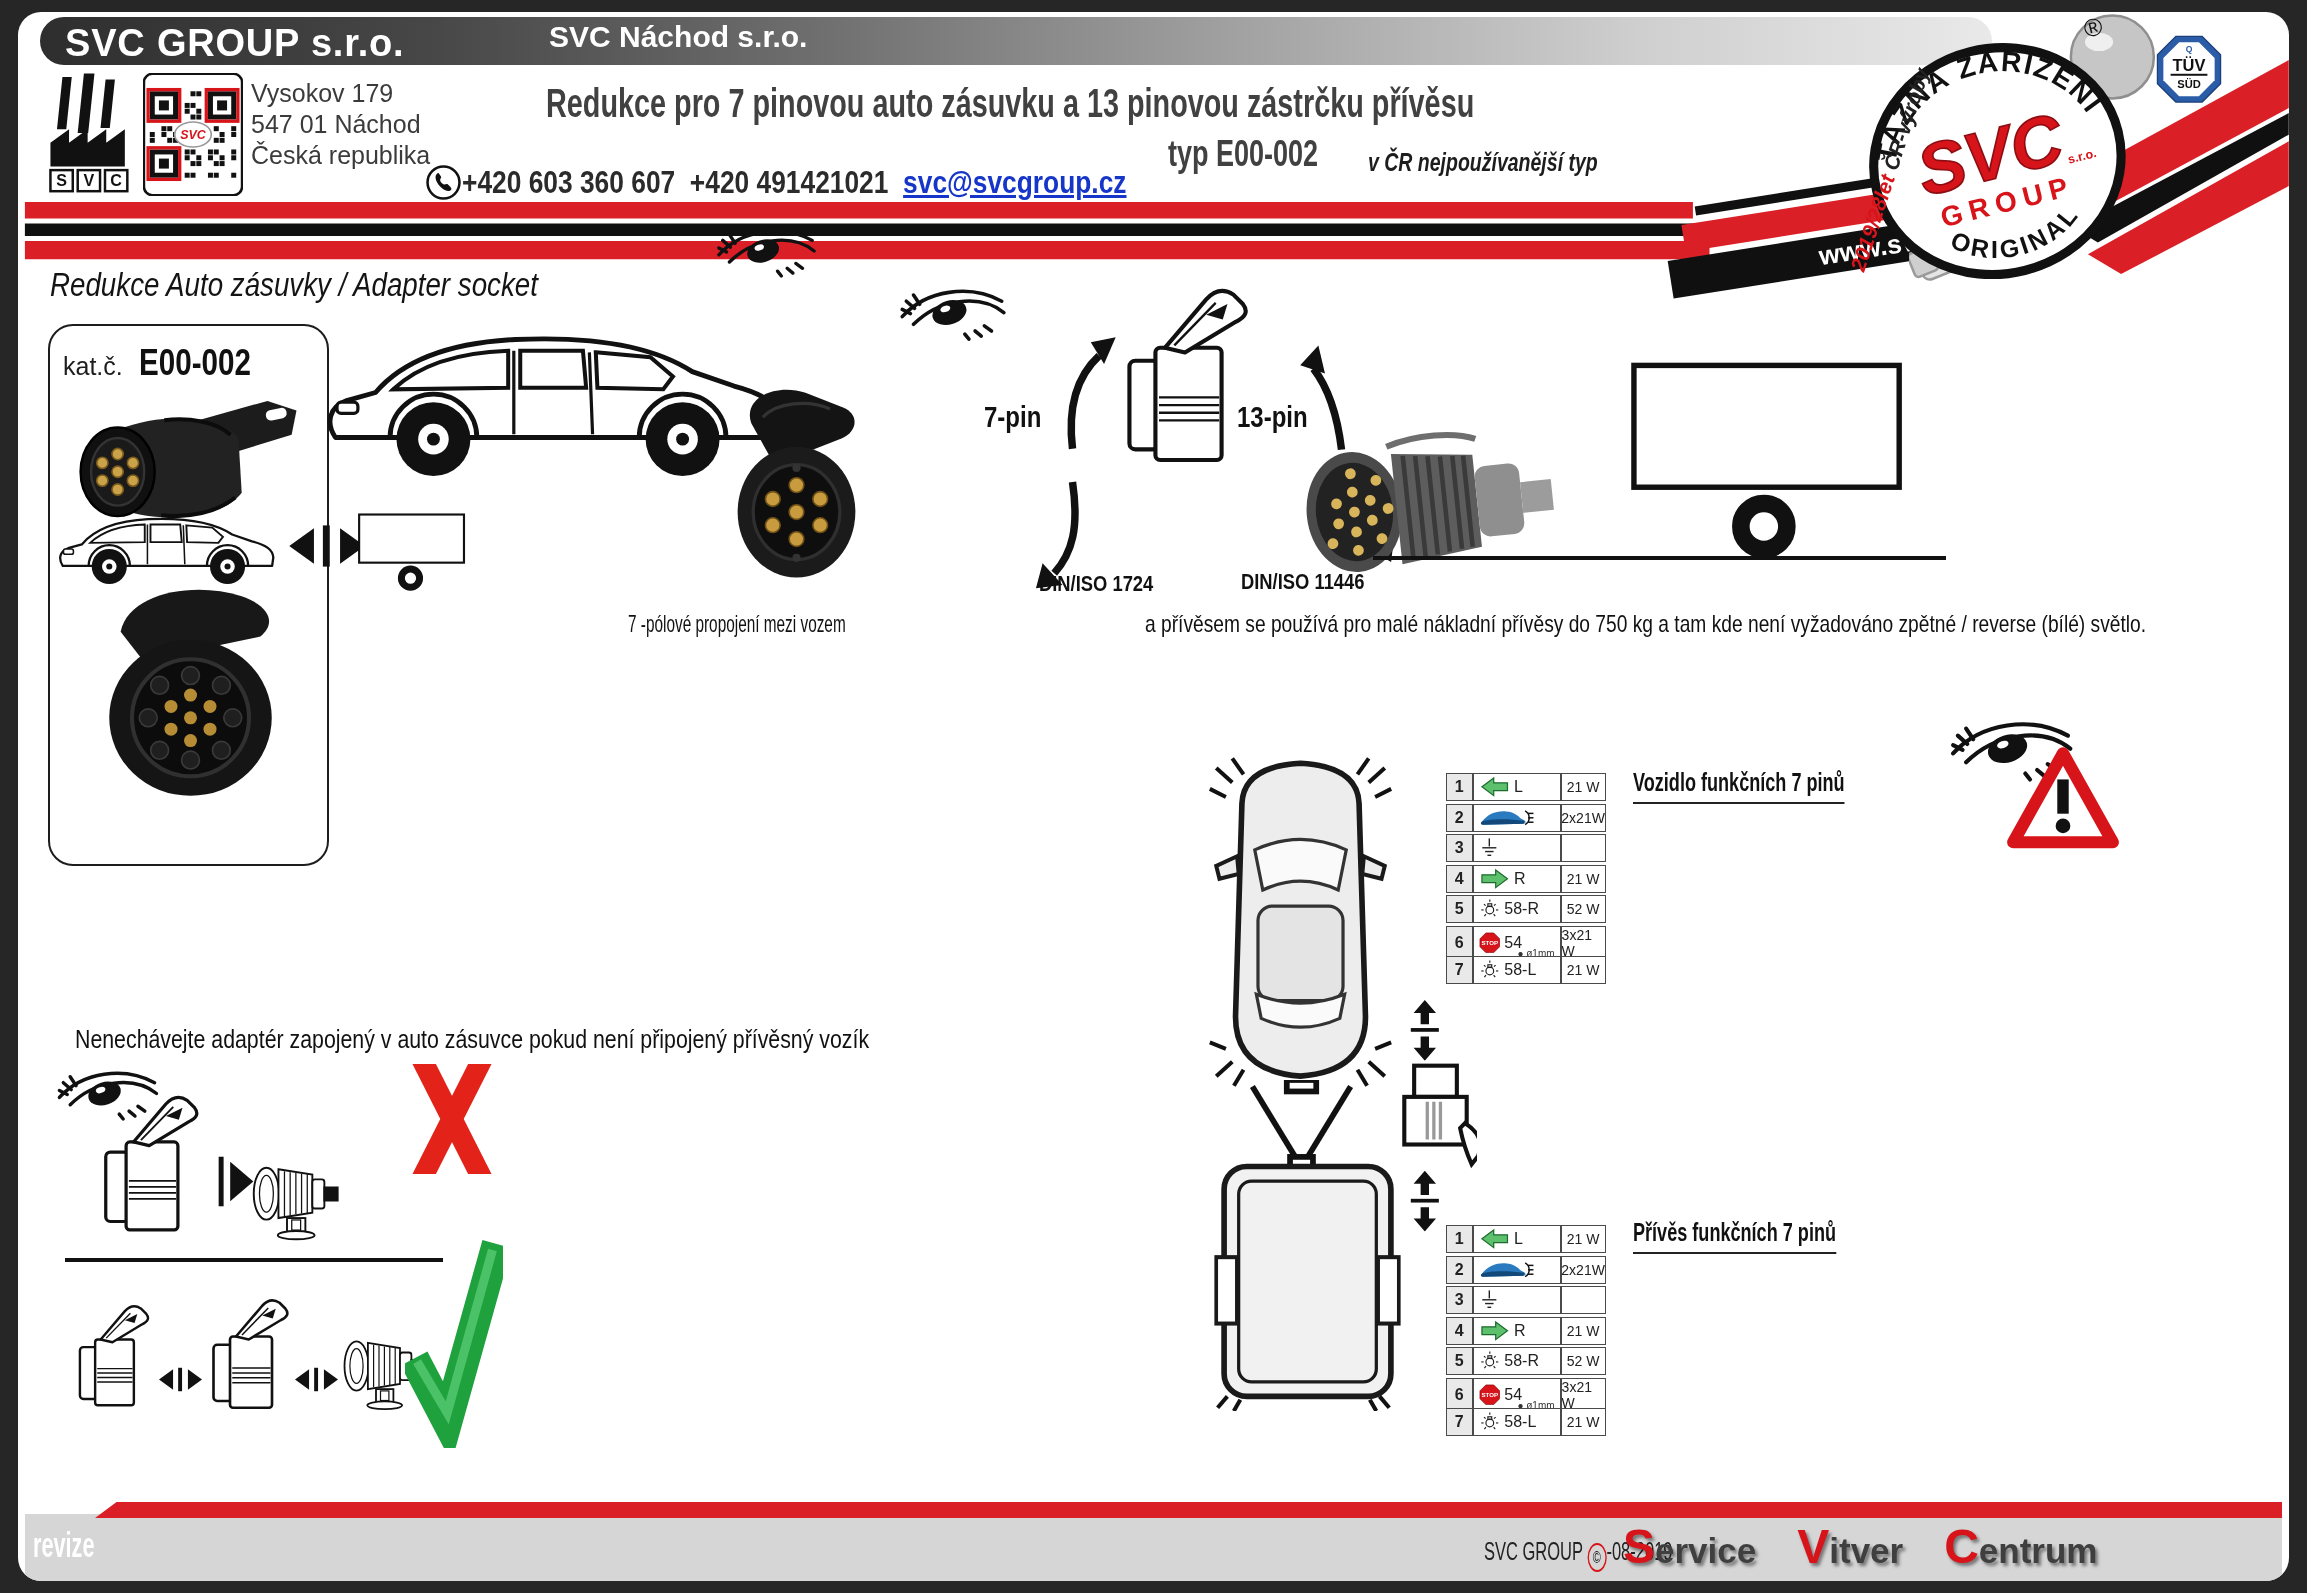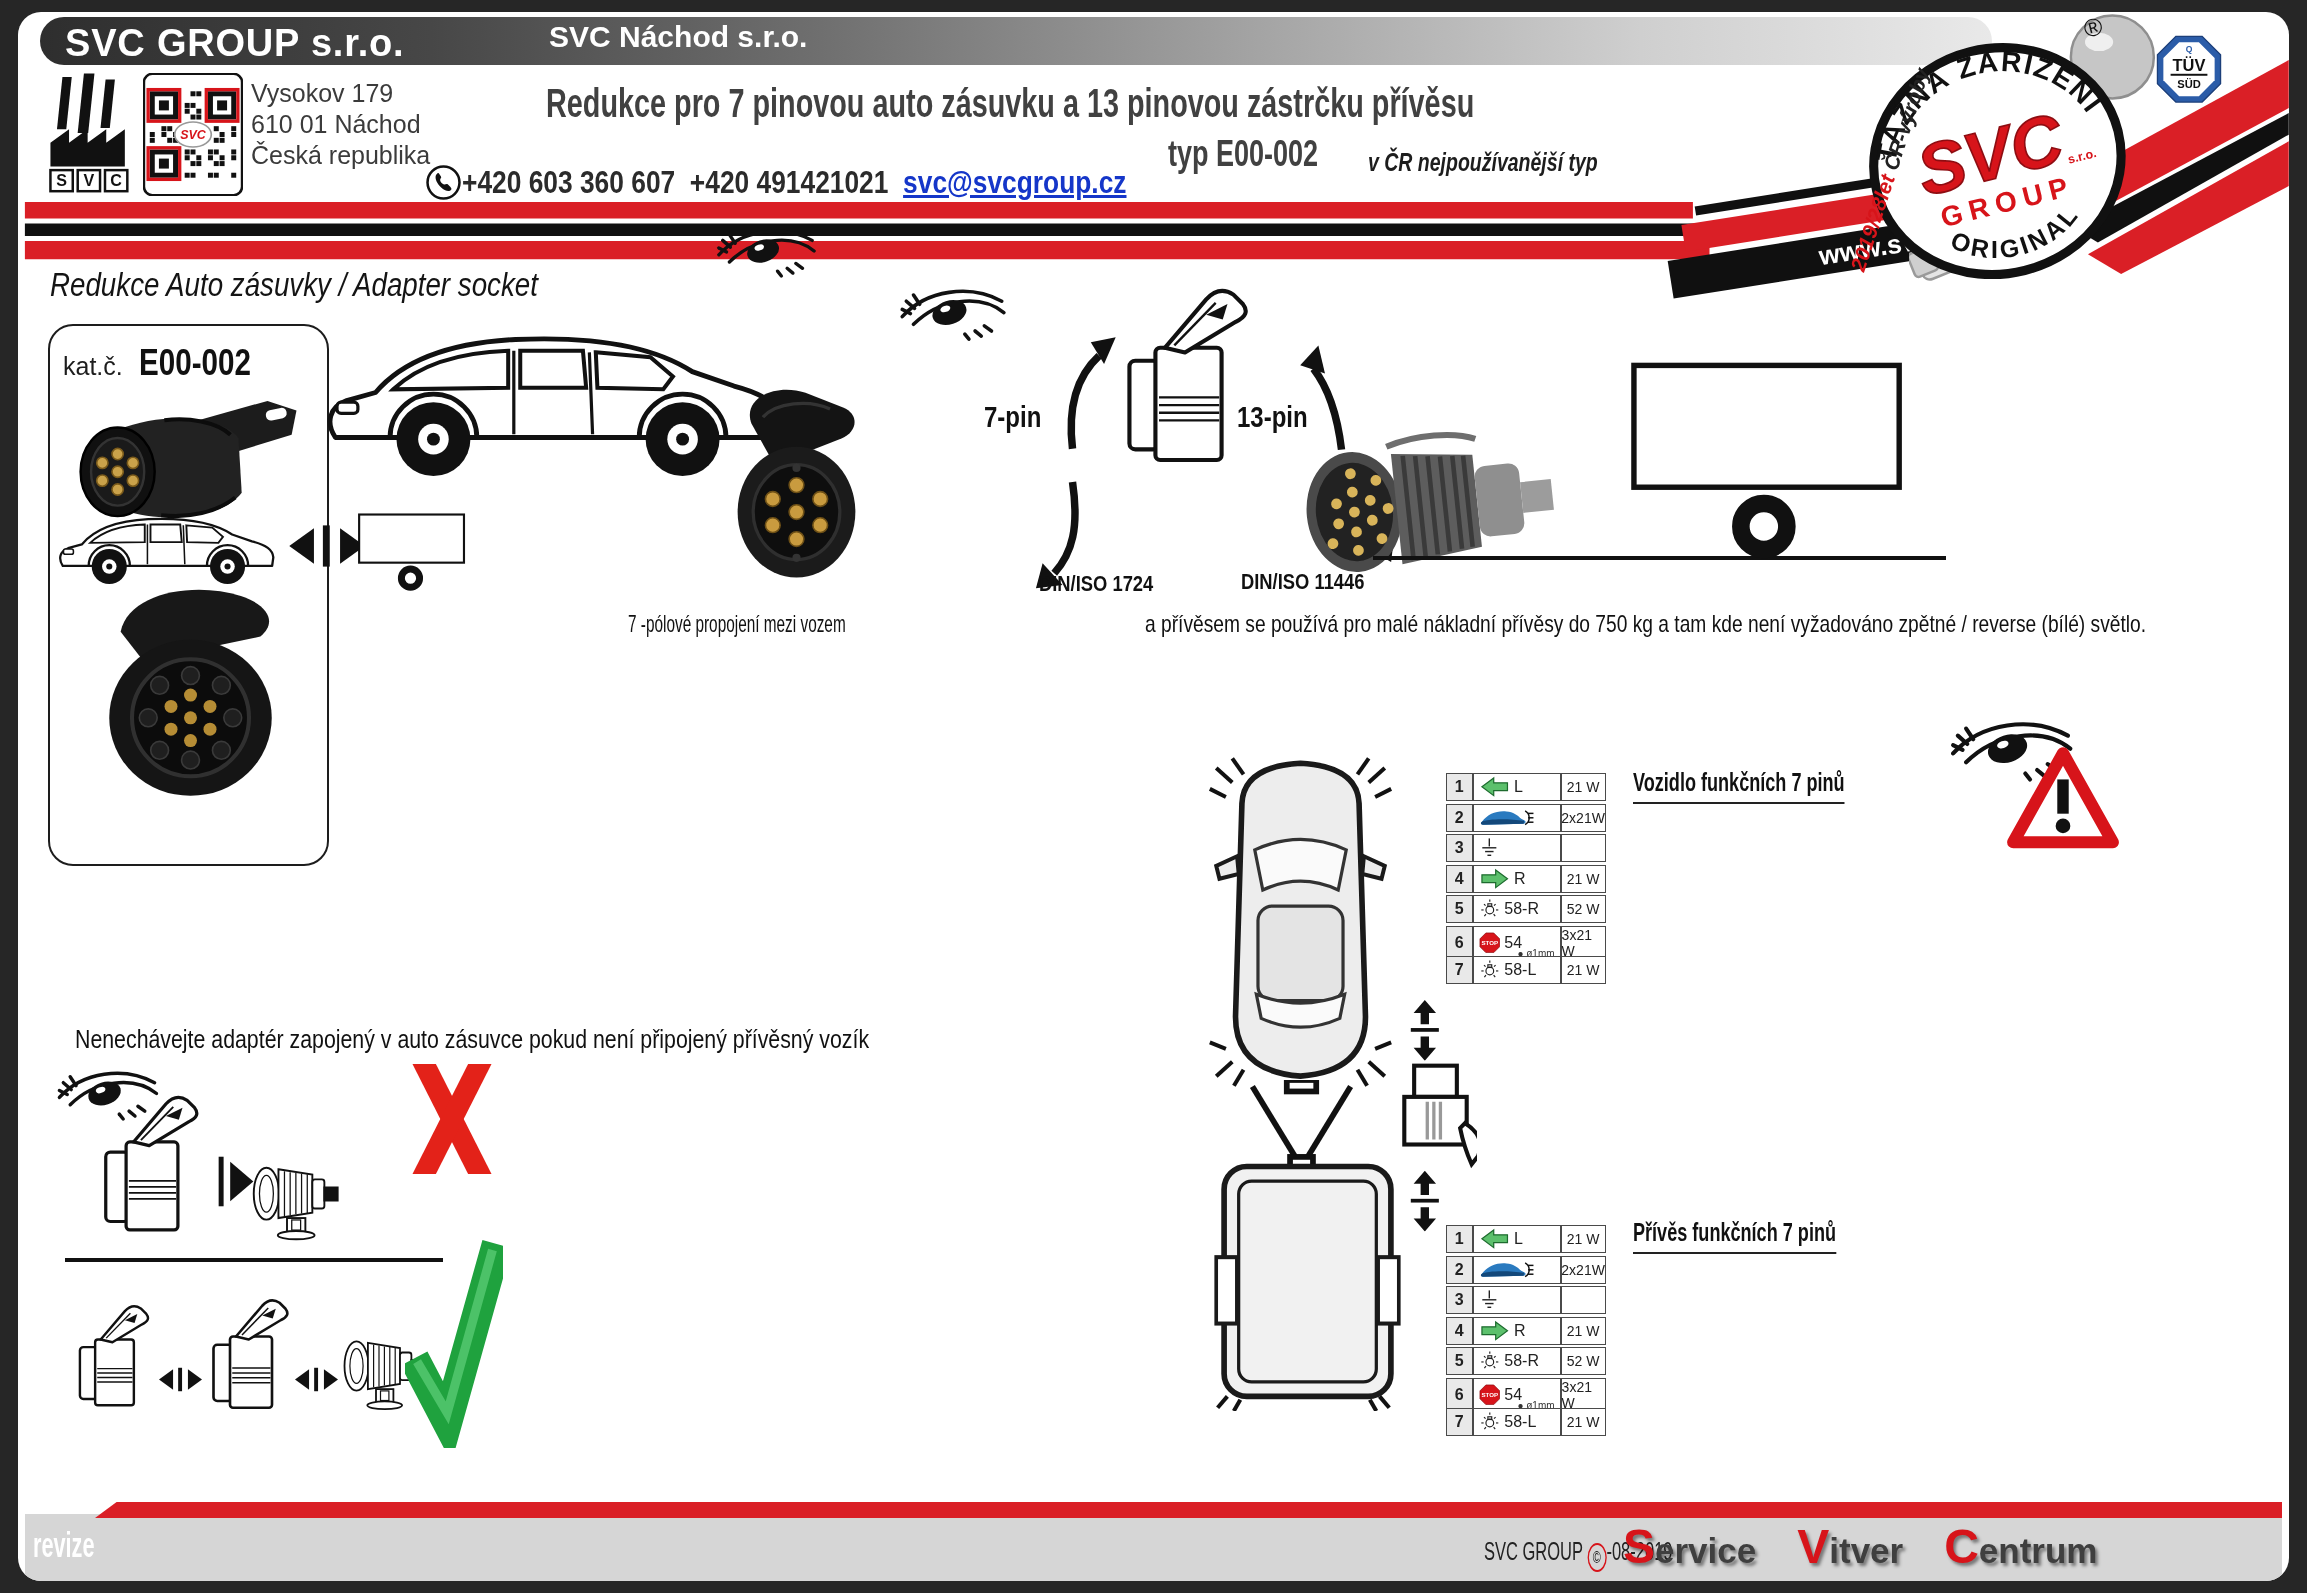--- a/index.html
+++ b/index.html
@@ -349,21 +349,21 @@
               <rect x="76" y="6" width="38" height="38"></rect>
               <rect x="6" y="76" width="38" height="38"></rect>
             </g>
         <ellipse cx="60" cy="60" rx="22" ry="15" fill="#fff" stroke="#999" stroke-width="2"></ellipse>
         <text x="60" y="66" text-anchor="middle" font-size="15" font-weight="bold" font-style="italic" fill="#d7141a">SVC</text>
       </g>
     </svg>
 
     <div class="abs addr" style="left:251px;top:78px">
       <div>Vysokov 179</div>
-      <div>610 01 Náchod</div>
+      <div>547 01 Náchod</div>
       <div>Česká republika</div>
     </div>
 
     <div class="abs" style="left:425px;top:164px;display:flex;align-items:center;gap:0;">
       <svg width="37" height="37" viewBox="0 0 44 44">
         <circle cx="22" cy="22" r="19" fill="none" stroke="#111" stroke-width="3"></circle>
         <path d="M14,12 C12,14 12,18 15,23 C18,28 24,33 29,32 C32,31 32,29 30,27 L27,24 C25,23 24,25 22,24 C20,23 18,21 18,19 C18,17 20,17 19,15 L17,12 C16,10 15,11 14,12 Z" fill="#111"></path>
       </svg>
       <span class="phones cx" style="transform:scaleX(.85)">
         <span>+420 603 360 607</span>&nbsp;&nbsp;<span>+420 491421021</span>&nbsp;

